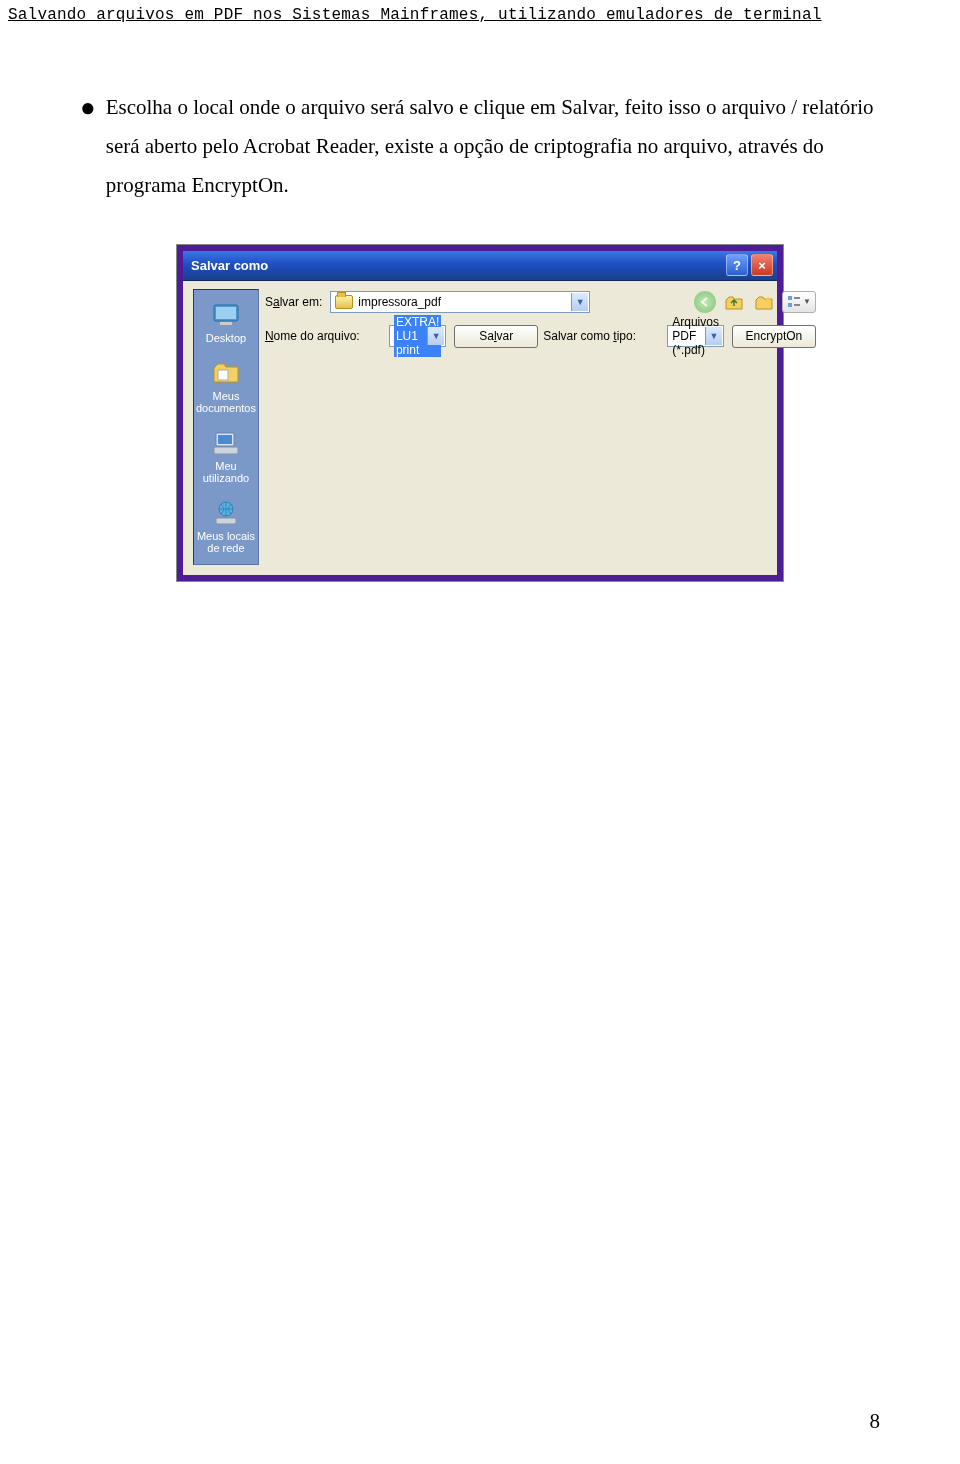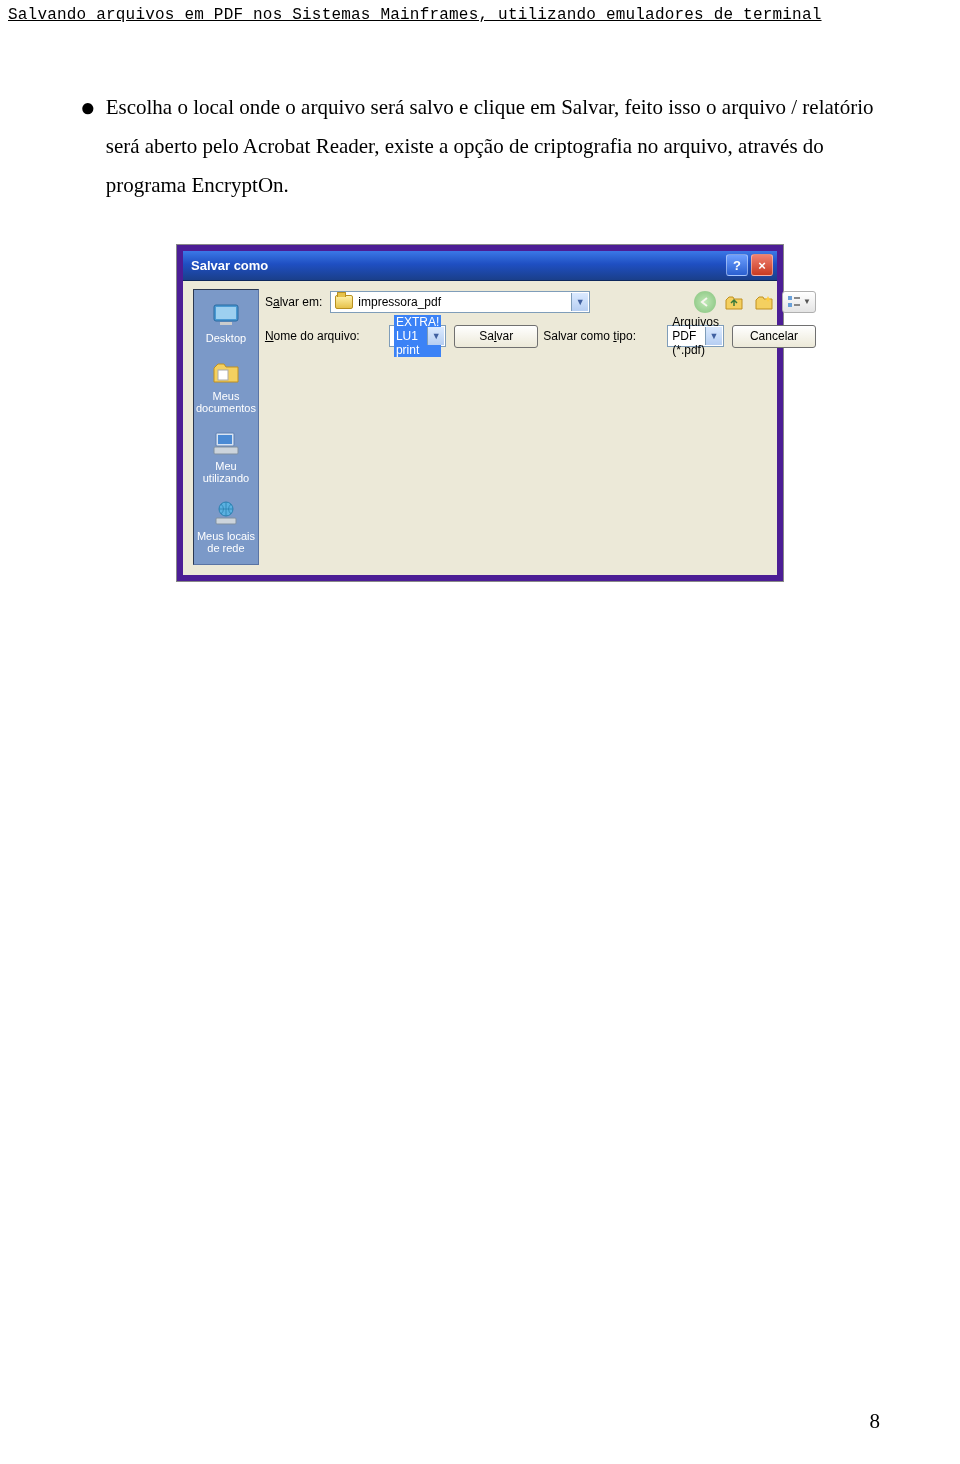--- a/index.html
+++ b/index.html
@@ -324,21 +324,21 @@
                   <span style="text-decoration:underline">l</span>
                   <span>var</span>
                 </div>
             </div>
             <div class="brow">
               <span class="lbl"><span>Salvar como </span><span class="ul">t</span><span>ipo:</span></span>
               <div class="field">
                 <span>Arquivos PDF (*.pdf)</span>
                 <span class="dd">▼</span>
               </div>
-              <div class="xp-btn">Cancelar</div>
+              <div class="xp-btn">EncryptOn</div>
             </div>
           </div>
         </div>
 
       </div>
     </div>
 
   </div>
 
 </div>

